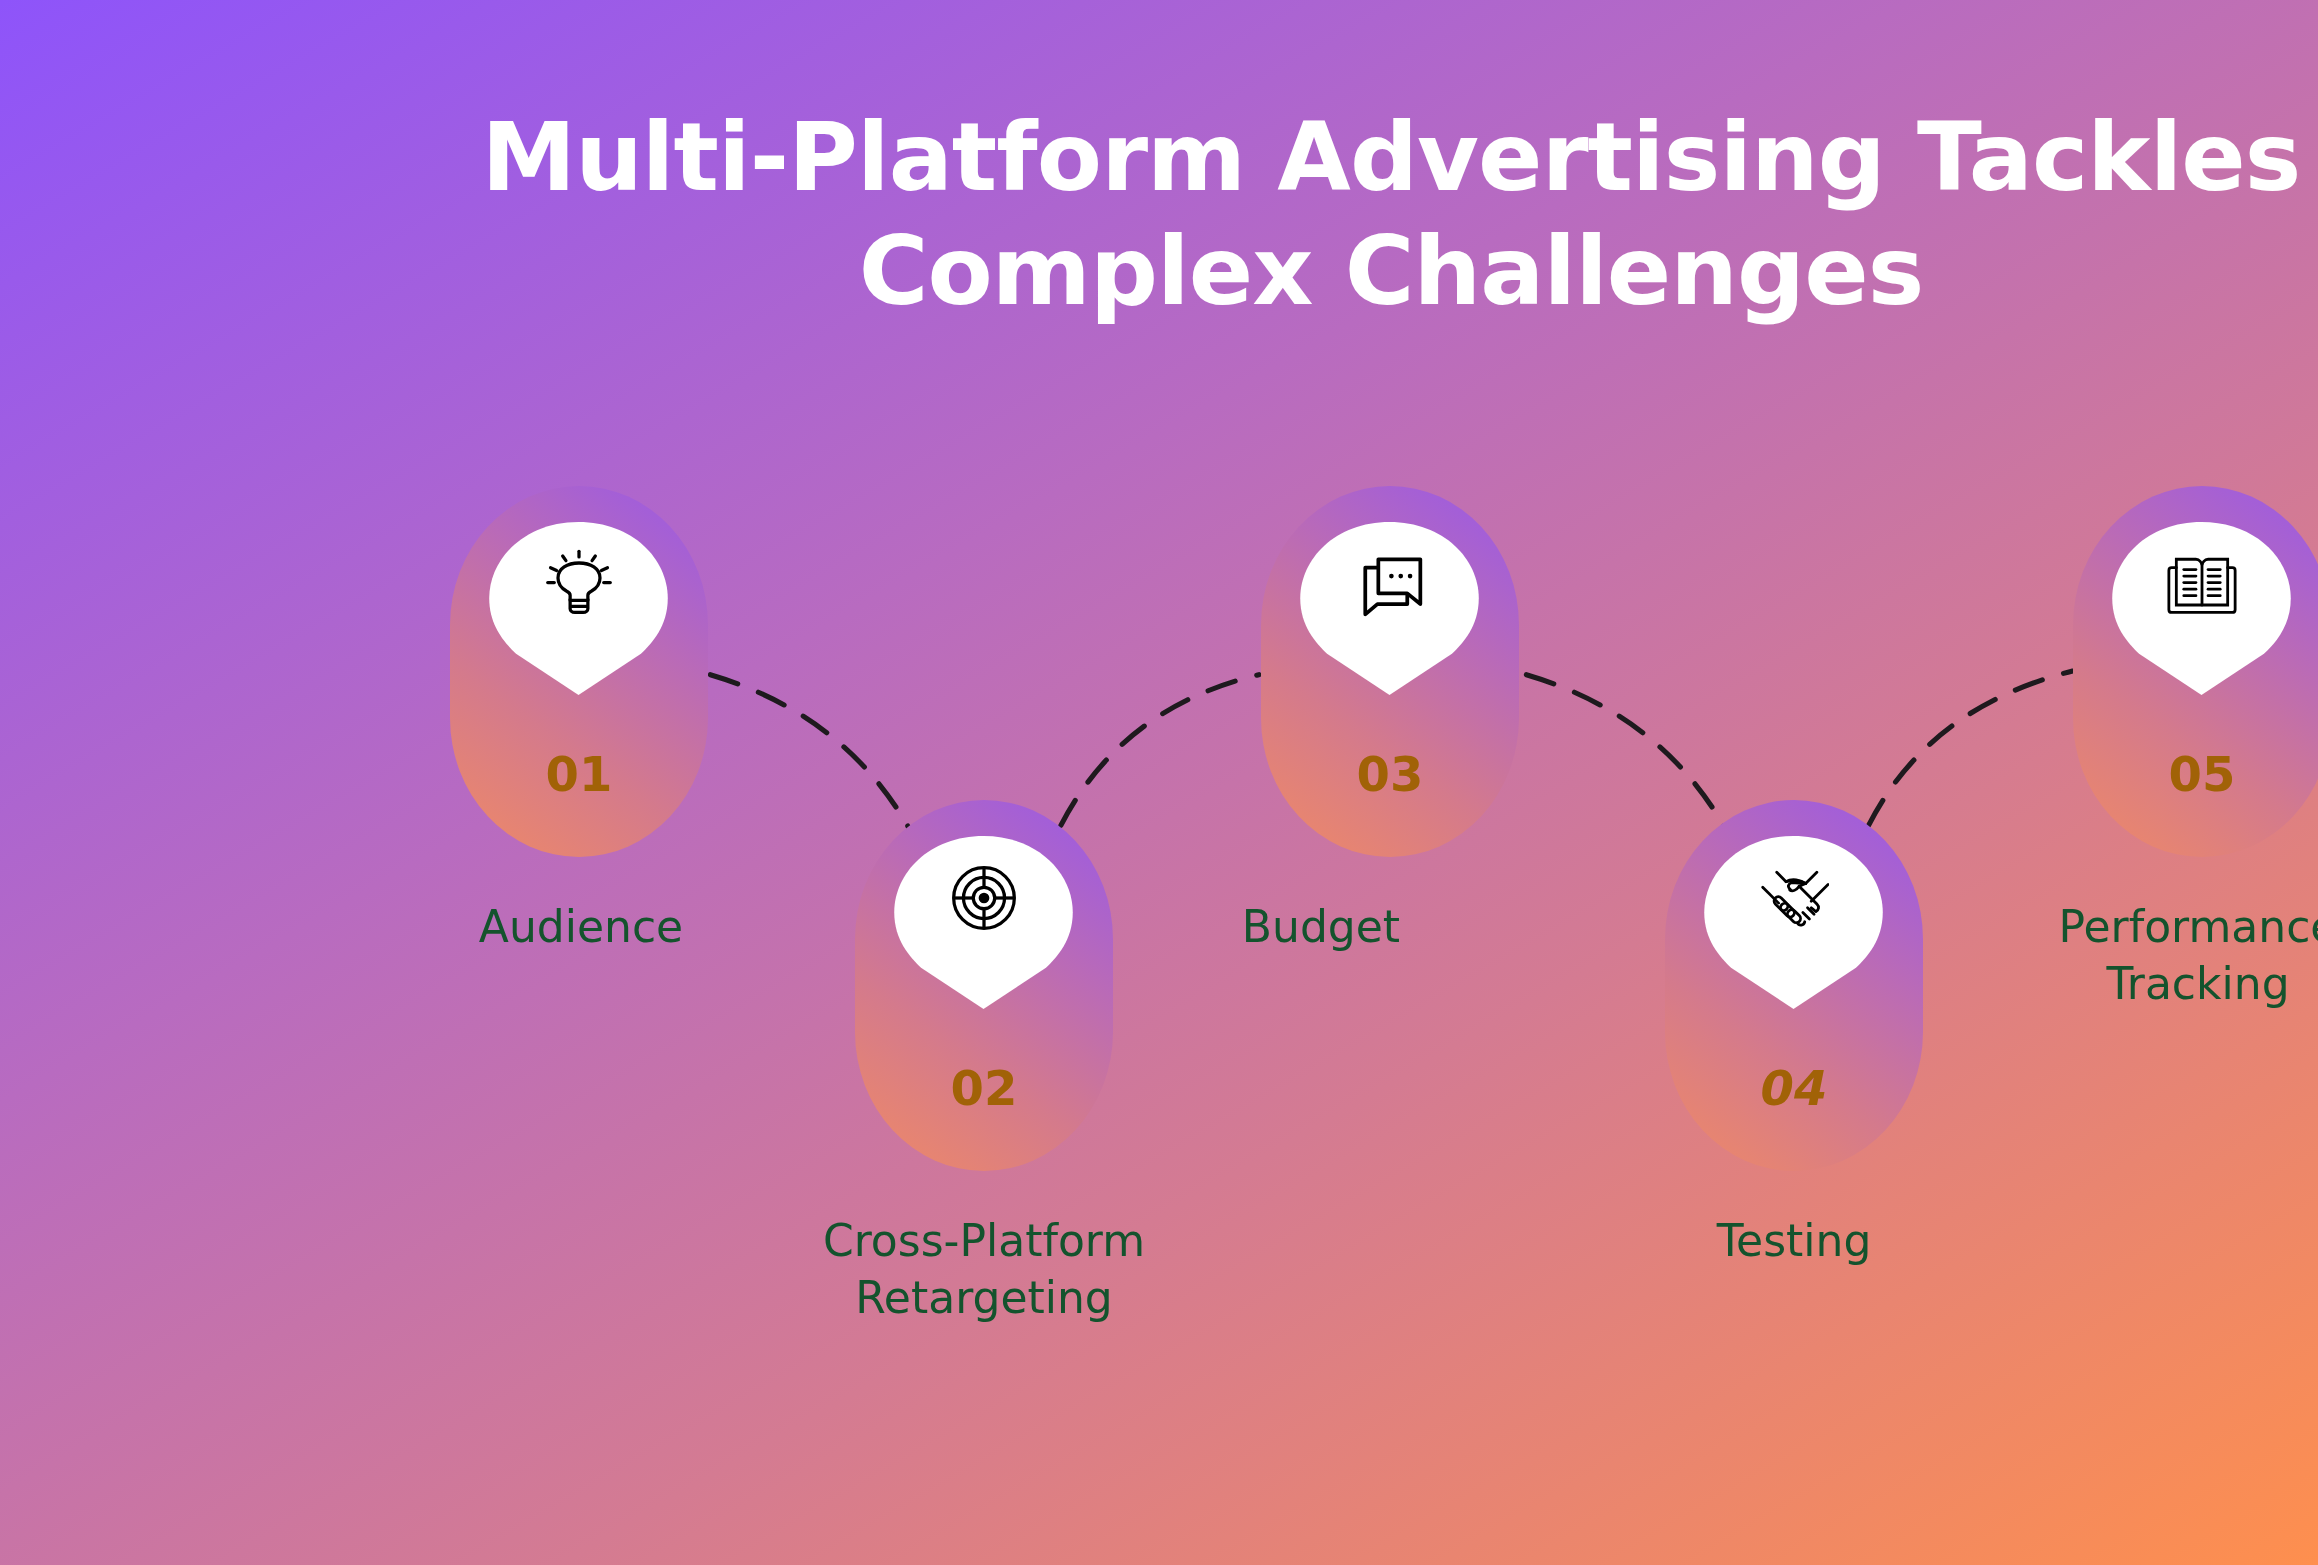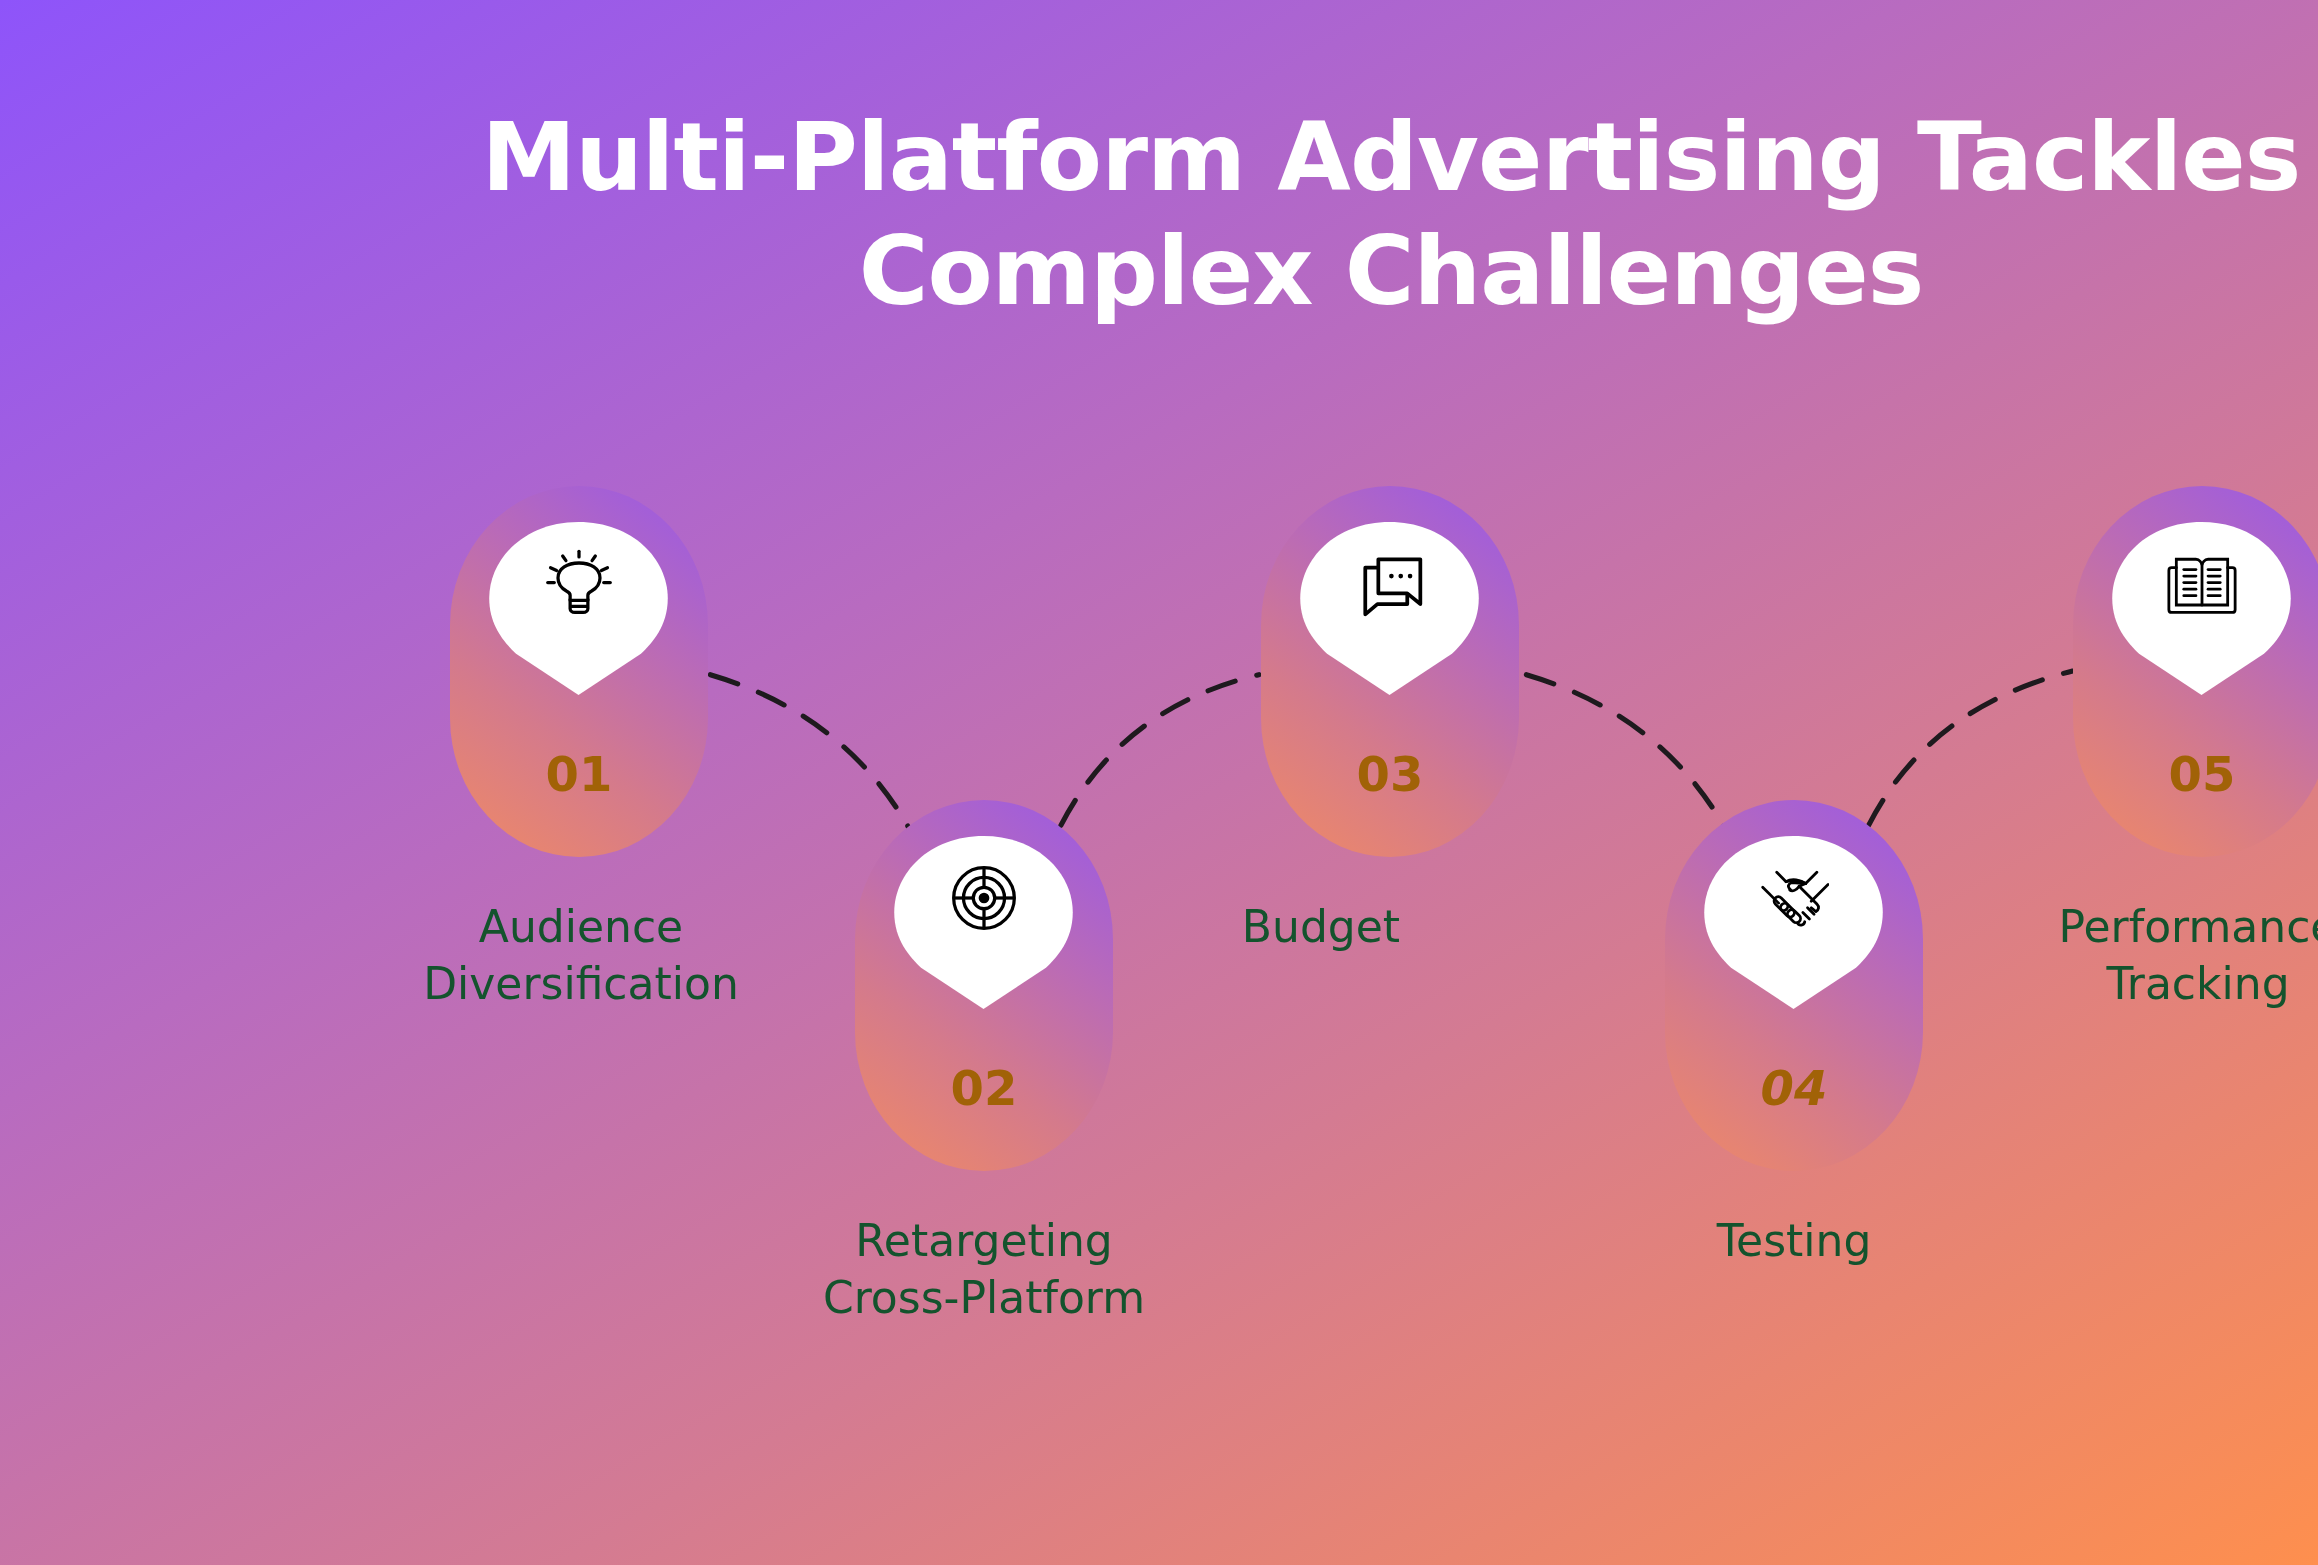--- a/index.html
+++ b/index.html
@@ -65,21 +65,20 @@
         <line x1="128" y1="72" x2="142" y2="72"></line>
       <path d="M56 110 L56 99 C56 94 52 92 48 90 C36 83 30 72 30 62 C30 42 50 30 75 30 C100 30 120 42 120 62 C120 72 114 83 102 90 C98 92 94 94 94 99 L94 110"></path>
       <path d="M56 110 L94 110 L94 128 C94 132 90 136 84 136 L66 136 C60 136 56 132 56 128 Z"></path>
       <line x1="58" y1="123" x2="92" y2="123"></line>
     </svg>
   </div>
   <div class="num">01</div>
 </div>
 <div class="label" style="left:349px; top:898px;">
   <div>Audience</div>
-  <div>Diversification</div>
 </div>
 
 <div class="step" style="left:855px; top:800px;">
   <div class="capsule"></div>
   <div class="pin">
     <svg class="pinshape" viewBox="0 0 386 374">
         <path fill="#fff" d="M193 0 C310 0 386 80 386 165 C386 225 352 262 328 285 L193 374 L58 285 C34 262 0 225 0 165 C0 80 76 0 193 0 Z"></path>
       </svg>
     <svg class="icon" viewBox="0 0 150 150" fill="none" stroke="#000" stroke-width="7">
       <circle cx="75" cy="75" r="65"></circle>
@@ -88,22 +87,22 @@
       <circle cx="75" cy="75" r="8" fill="#000"></circle>
       <line x1="75" y1="10" x2="75" y2="52"></line>
         <line x1="75" y1="98" x2="75" y2="140"></line>
       <line x1="10" y1="75" x2="52" y2="75"></line>
         <line x1="98" y1="75" x2="140" y2="75"></line>
     </svg>
   </div>
   <div class="num">02</div>
 </div>
 <div class="label" style="left:752px; top:1212px;">
+  <div>Cross-Platform</div>
   <div>Retargeting</div>
-  <div>Cross-Platform</div>
 </div>
 
 <div class="step" style="left:1261px; top:486px;">
   <div class="capsule"></div>
   <div class="pin">
     <svg class="pinshape" viewBox="0 0 386 374">
         <path fill="#fff" d="M193 0 C310 0 386 80 386 165 C386 225 352 262 328 285 L193 374 L58 285 C34 262 0 225 0 165 C0 80 76 0 193 0 Z"></path>
       </svg>
     <svg class="icon" viewBox="0 0 150 150" fill="none" stroke="#000" stroke-width="8" stroke-linejoin="round">
       <path d="M50 22 L140 22 L140 118 L112 95 L50 95 Z"></path>

